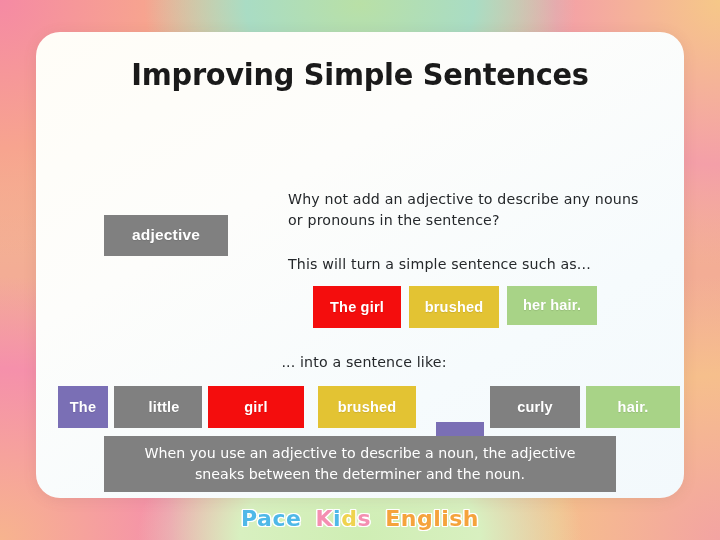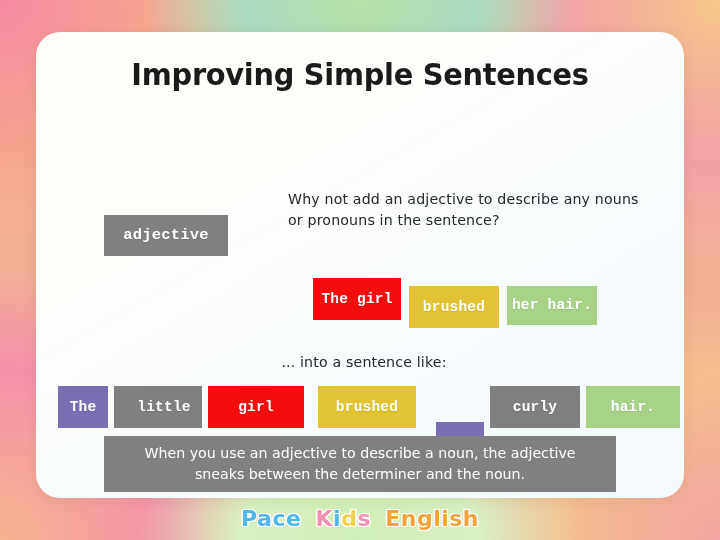--- a/index.html
+++ b/index.html
@@ -91,40 +91,40 @@
     width: 608px;
     text-align: center;
   }
 
   
   .brick {
     position: absolute;
     display: flex;
     align-items: center;
     justify-content: center;
-    font-family: Liberation Mono, monospace;
+    font-family: Liberation Sans, sans-serif;
     font-weight: bold;
     font-size: 14.5px;
     color: #ffffff;
     letter-spacing: 0.2px;
     box-sizing: border-box;
     padding-bottom: 1px;
     text-shadow: 0 1px 1px rgba(0,0,0,0.10);
   }
 
   #brick-adjective {
     left: 68px;
     top: 183px;
     width: 124px;
     height: 41px;
     font-size: 15.5px;
   }
 
   
-  #brick-the-girl   { left: 277px; top: 246px; width: 88px;  height: 42px; }
+  #brick-the-girl   { left: 277px; top: 254px; width: 88px;  height: 42px; }
   #brick-brushed-1  { left: 373px; top: 254px; width: 90px;  height: 42px; }
   #brick-her-hair   { left: 471px; top: 254px; width: 90px;  height: 39px; }
 
   
   #brick-the        { left: 22px;  top: 354px; width: 50px;  height: 42px; }
   #brick-little     { left: 78px;  top: 354px; width: 88px;  height: 42px; }
   #brick-girl       { left: 172px; top: 354px; width: 96px;  height: 42px; }
   #brick-brushed-2  { left: 282px; top: 354px; width: 98px;  height: 42px; }
   #brick-her        { left: 400px; top: 354px; width: 48px;  height: 42px; }
   #brick-curly      { left: 454px; top: 354px; width: 90px;  height: 42px; }
@@ -180,20 +180,21 @@
 
 <div id="slide-card">
 
   <div id="slide-title">Improving Simple Sentences</div>
 
 
   <div class="brick" id="brick-adjective" style="background: rgb(128, 128, 128);">adjective</div>
 
   <div class="body-text" id="adjective-question">Why not add an adjective to describe any nouns or pronouns in the sentence?</div>
 
+  <div class="body-text" id="turn-sentence-text">This will turn a simple sentence such as...</div>
 
   <div class="brick" id="brick-the-girl" style="background: rgb(244, 13, 13);">The girl</div>
   <div class="brick" id="brick-brushed-1" style="background: rgb(227, 195, 51);">brushed</div>
   <div class="brick" id="brick-her-hair" style="background: rgb(168, 211, 135);">her hair.</div>
 
   <div class="body-text" id="into-sentence-text">... into a sentence like:</div>
 
   <div class="brick" id="brick-the" style="background: rgb(122, 111, 181);">The</div>
   <div class="brick" id="brick-little" style="background: rgb(128, 128, 128); padding-left: 12px;">little</div>
   <div class="brick" id="brick-girl" style="background: rgb(244, 13, 13);">girl</div>

